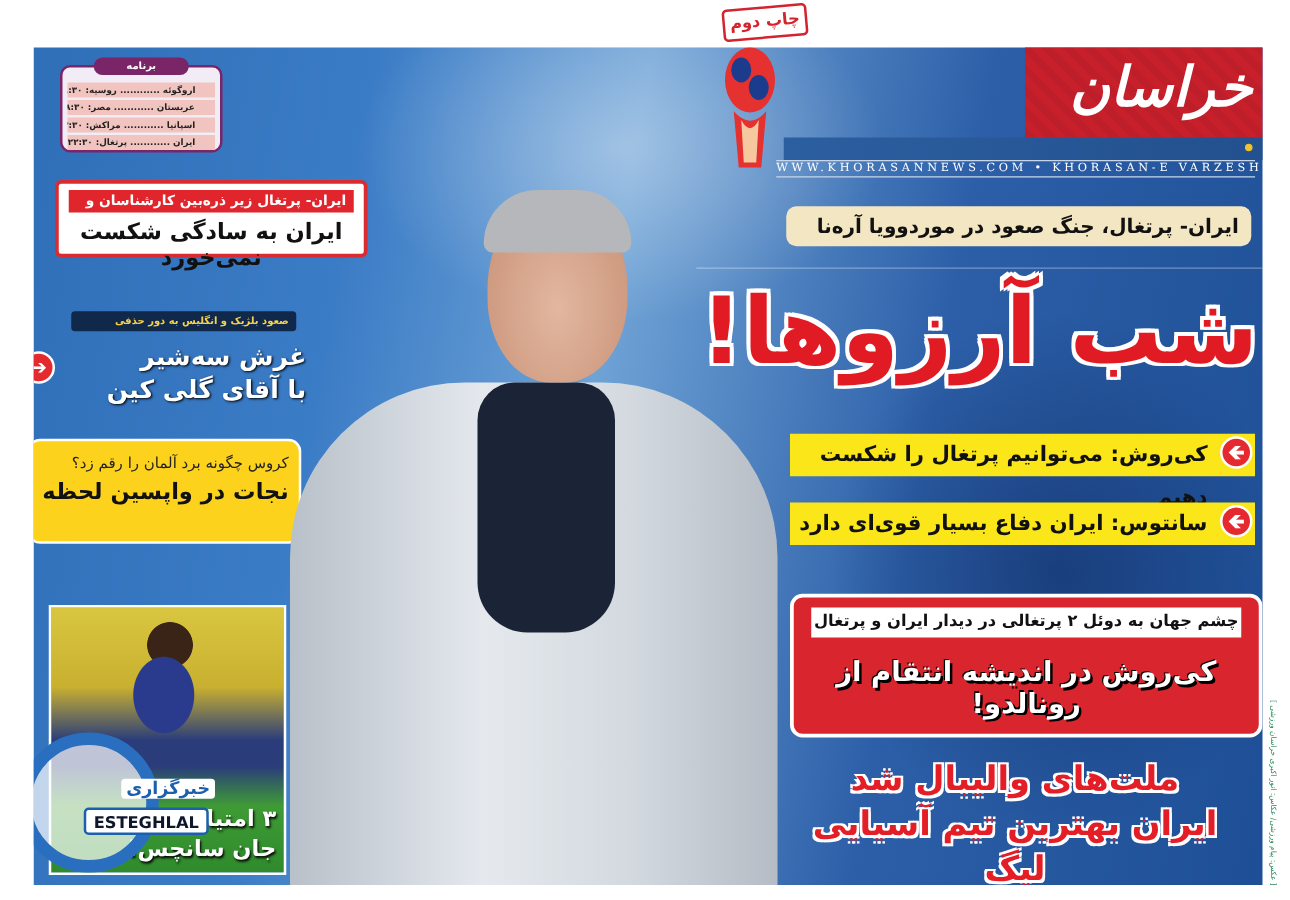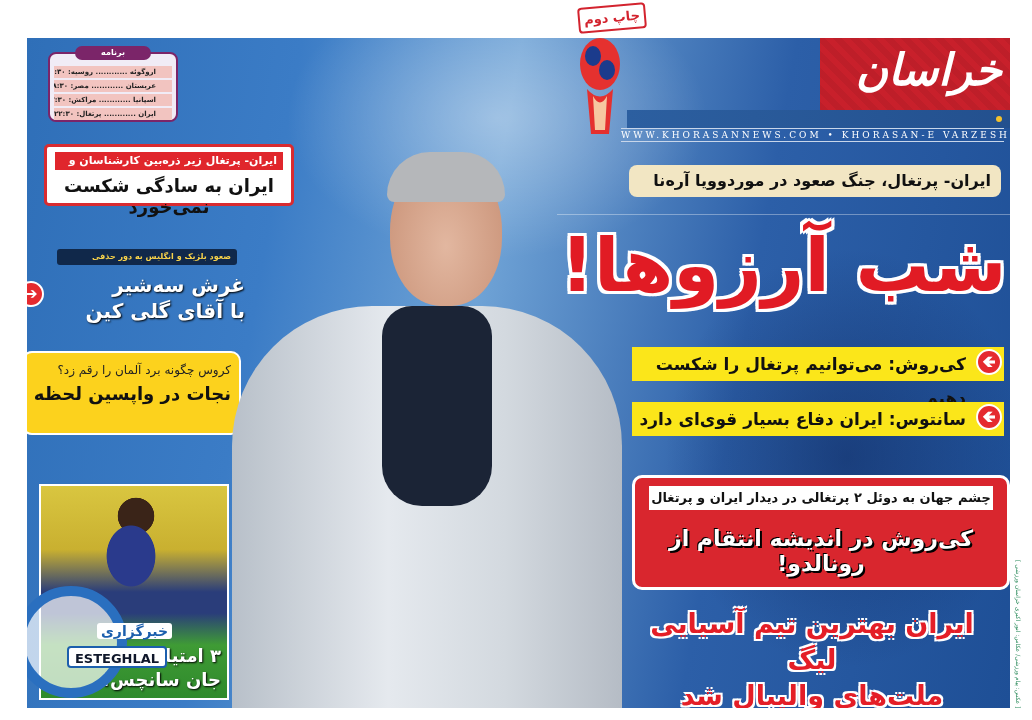--- a/index.html
+++ b/index.html
@@ -246,22 +246,22 @@
     <span>سانتوس: ایران دفاع بسیار قوی‌ای دارد</span>
     <div class="arrow-circle">🡸</div>
   </div>
 
   <div class="red-card">
     <div class="kicker">چشم جهان به دوئل ۲ پرتغالی در دیدار ایران و پرتغال</div>
     <div class="headline">کی‌روش در اندیشه انتقام از رونالدو!</div>
   </div>
 
   <div class="volley">
+    <div>ملت‌های والیبال شد</div>
     <div>ایران بهترین تیم آسیایی لیگ</div>
-    <div>ملت‌های والیبال شد</div>
   </div>
 </div>
 
 <div class="stamp">چاپ دوم</div>
 <div class="masthead" style="left:575px; top:38px;">
   <div class="mast-red"></div>
   <div class="mast-khorasan">خراسان</div>
   <svg class="mast-cup" viewBox="0 0 46 104">
     <ellipse cx="23" cy="30" rx="20" ry="26" fill="#e5312f"></ellipse>
     <ellipse cx="16" cy="22" rx="8" ry="10" fill="#1b3b8c"></ellipse>

